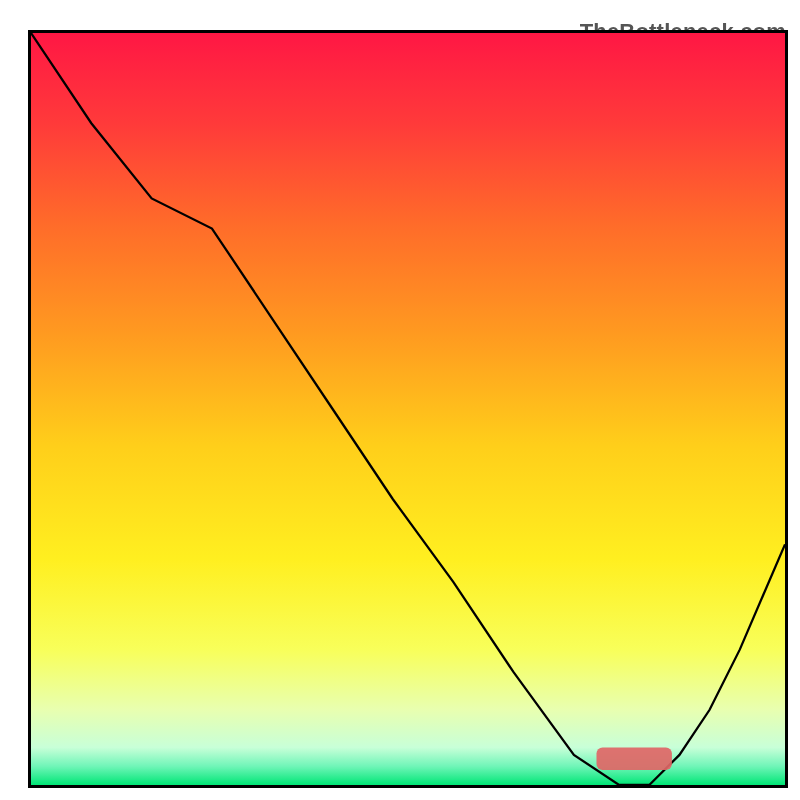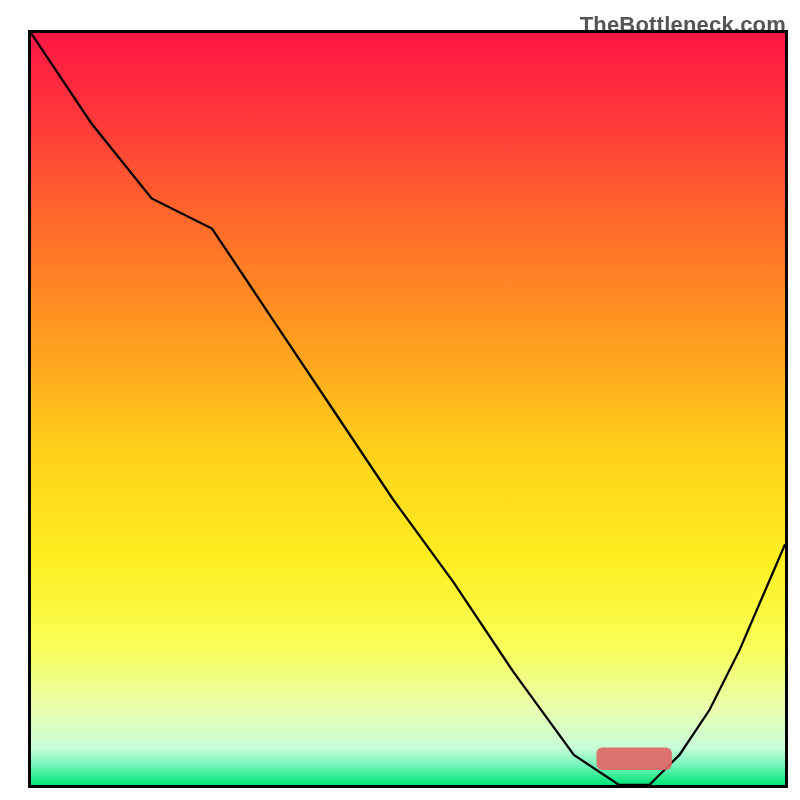--- a/index.html
+++ b/index.html
@@ -11,21 +11,21 @@
     font-family: Arial, Helvetica, sans-serif;
     overflow: hidden;
   }
   .container {
     position: relative;
     width: 800px;
     height: 800px;
   }
   .watermark {
     position: absolute;
-    top: 12px;
+    top: 19px;
     right: 14px;
     font-size: 22px;
     font-weight: 600;
     color: #555;
     letter-spacing: 0.2px;
     user-select: none;
   }
   .plot-frame {
     position: absolute;
     box-sizing: border-box;

